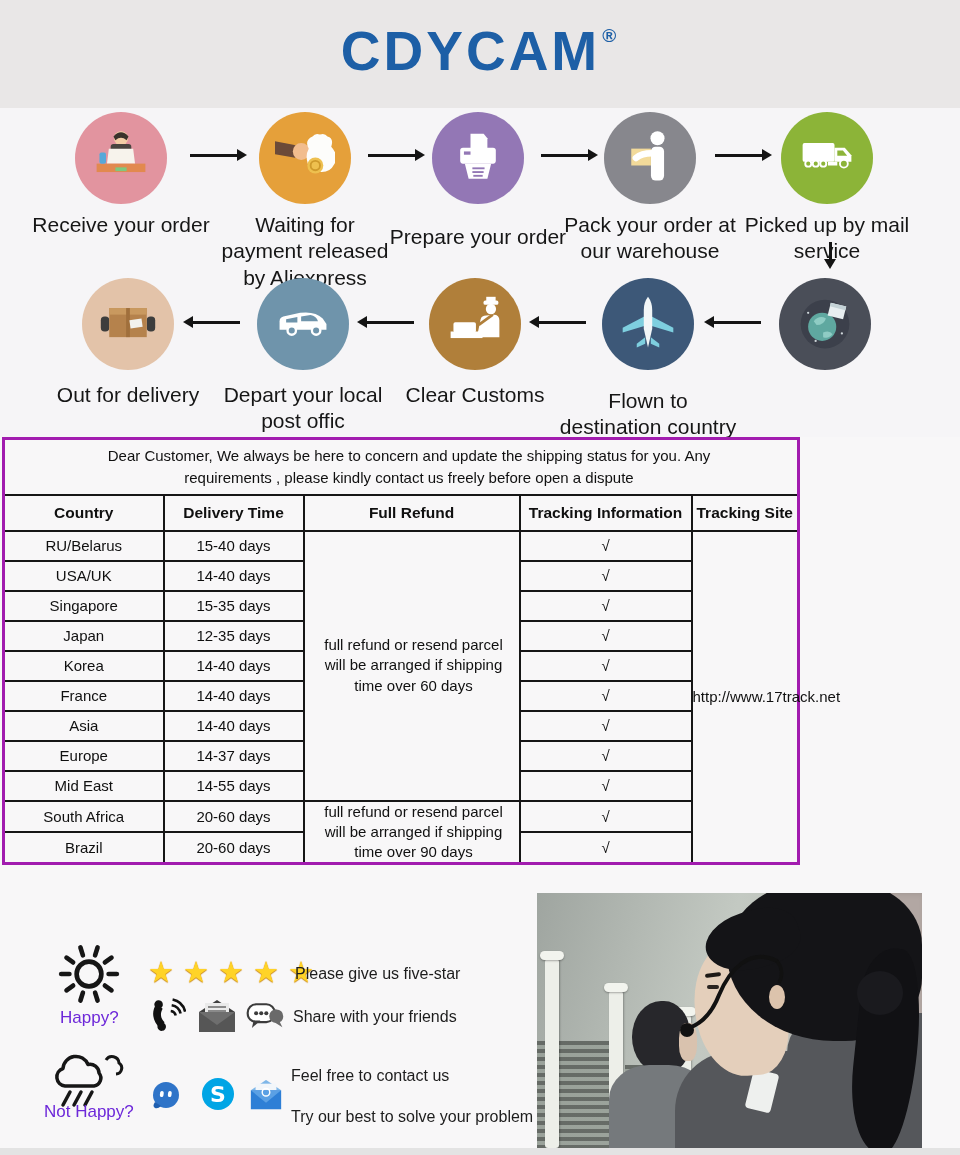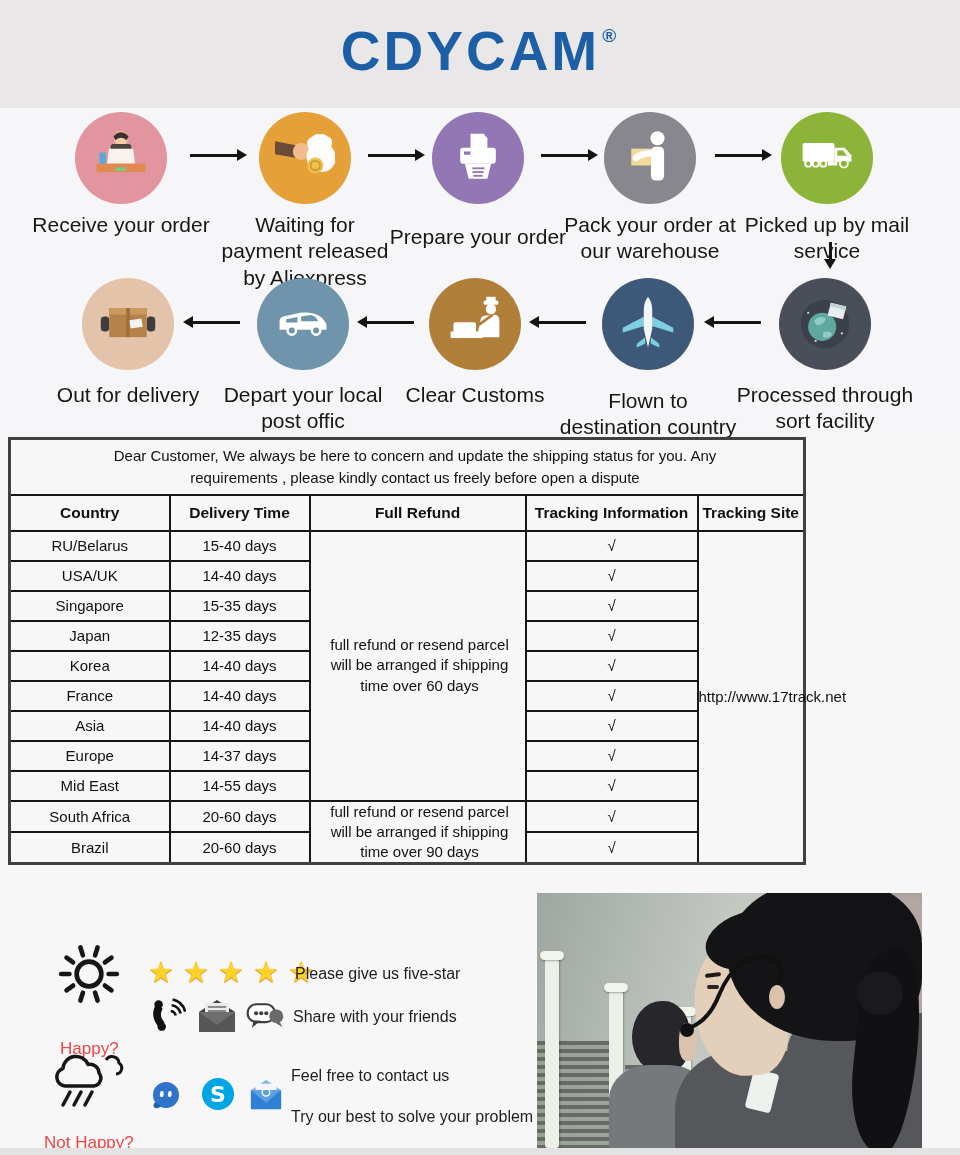--- a/index.html
+++ b/index.html
@@ -23,33 +23,33 @@
   .arr { position:absolute; width:48px; height:2.6px; background:#141414; }
   .arr.r::after { content:""; position:absolute; right:-9px; top:-5px;
         border-left:10px solid #141414; border-top:6px solid transparent; border-bottom:6px solid transparent; }
   .arr.l::after { content:""; position:absolute; left:-9px; top:-5px;
         border-right:10px solid #141414; border-top:6px solid transparent; border-bottom:6px solid transparent; }
   .arr-down { position:absolute; width:2.6px; height:18px; background:#141414; }
   .arr-down::after { content:""; position:absolute; left:-5px; bottom:-9px;
         border-top:10px solid #141414; border-left:6px solid transparent; border-right:6px solid transparent; }
 
   
-  table.ship { position:absolute; left:8px; top:437px; width:798px; border-collapse:collapse;
-               background:#f8f7f8; border:3px solid #404040; table-layout:fixed; }
+  table.ship { position:absolute; left:2px; top:437px; width:798px; border-collapse:collapse;
+               background:#f8f7f8; border:3px solid #a21caf; table-layout:fixed; }
   table.ship td, table.ship th { border:2px solid #161616; font-size:15px; color:#101010;
                text-align:center; vertical-align:middle; }
   td.note { height:56px; text-align:left; padding:4px 46px 4px 62px; font-size:16.5px; line-height:1.45; }
   table.ship th { height:36px; font-size:15.5px; font-weight:bold; }
   table.ship td.datacell { height:30px; }
   td.refund { text-align:left; padding:0 10px 0 14px; font-size:15.5px; line-height:1.35; }
   td.site { font-size:15.5px; }
 
   
   .footer-text { position:absolute; font-size:16px; color:#1d1d1d; }
-  .hlabel { position:absolute; font-size:17px; color:#ef4444;margin-top:31px; }
+  .hlabel { position:absolute; font-size:17px; color:#6d28d9; }
   .stars { position:absolute; left:148px; top:955px; display:flex; gap:9px; }
   .stars span { font-size:29px; color:#ffd327; text-shadow:0 1px 1px #c9891f, 0 0 1px #e8a020; }
   .icon-abs { position:absolute; }
 
   
   .photo { position:absolute; left:537px; top:893px; width:385px; height:255px; overflow:hidden;
            background:linear-gradient(105deg,#9fa5a0 0%,#c3c9c2 45%,#b7b0ab 100%); }
   .photo div { position:absolute; }
   .ph-wall-r { right:0; top:0; width:62px; height:255px; background:#b2a7a3;
         box-shadow:inset 3px 0 6px rgba(0,0,0,.12); }
@@ -219,21 +219,20 @@
 
     <div class="arr l" style="left:192px;top:213px"></div>
     <div class="arr l" style="left:366px;top:213px"></div>
     <div class="arr l" style="left:538px;top:213px"></div>
     <div class="arr l" style="left:713px;top:213px"></div>
 
     <div class="flabel" style="left:37px;top:274px">Out for delivery</div>
     <div class="flabel" style="left:212px;top:274px">Depart your local post offic</div>
     <div class="flabel" style="left:384px;top:274px">Clear  Customs</div>
     <div class="flabel" style="left:557px;top:280px">Flown to destination country</div>
-    <div class="flabel" style="left:734px;top:274px">Processed through sort facility</div>
   </div>
 
   <table class="ship">
     <colgroup>
       <col style="width:160px">
         <col style="width:140px">
         <col style="width:216px">
       <col style="width:172px">
         <col>
     </colgroup>

